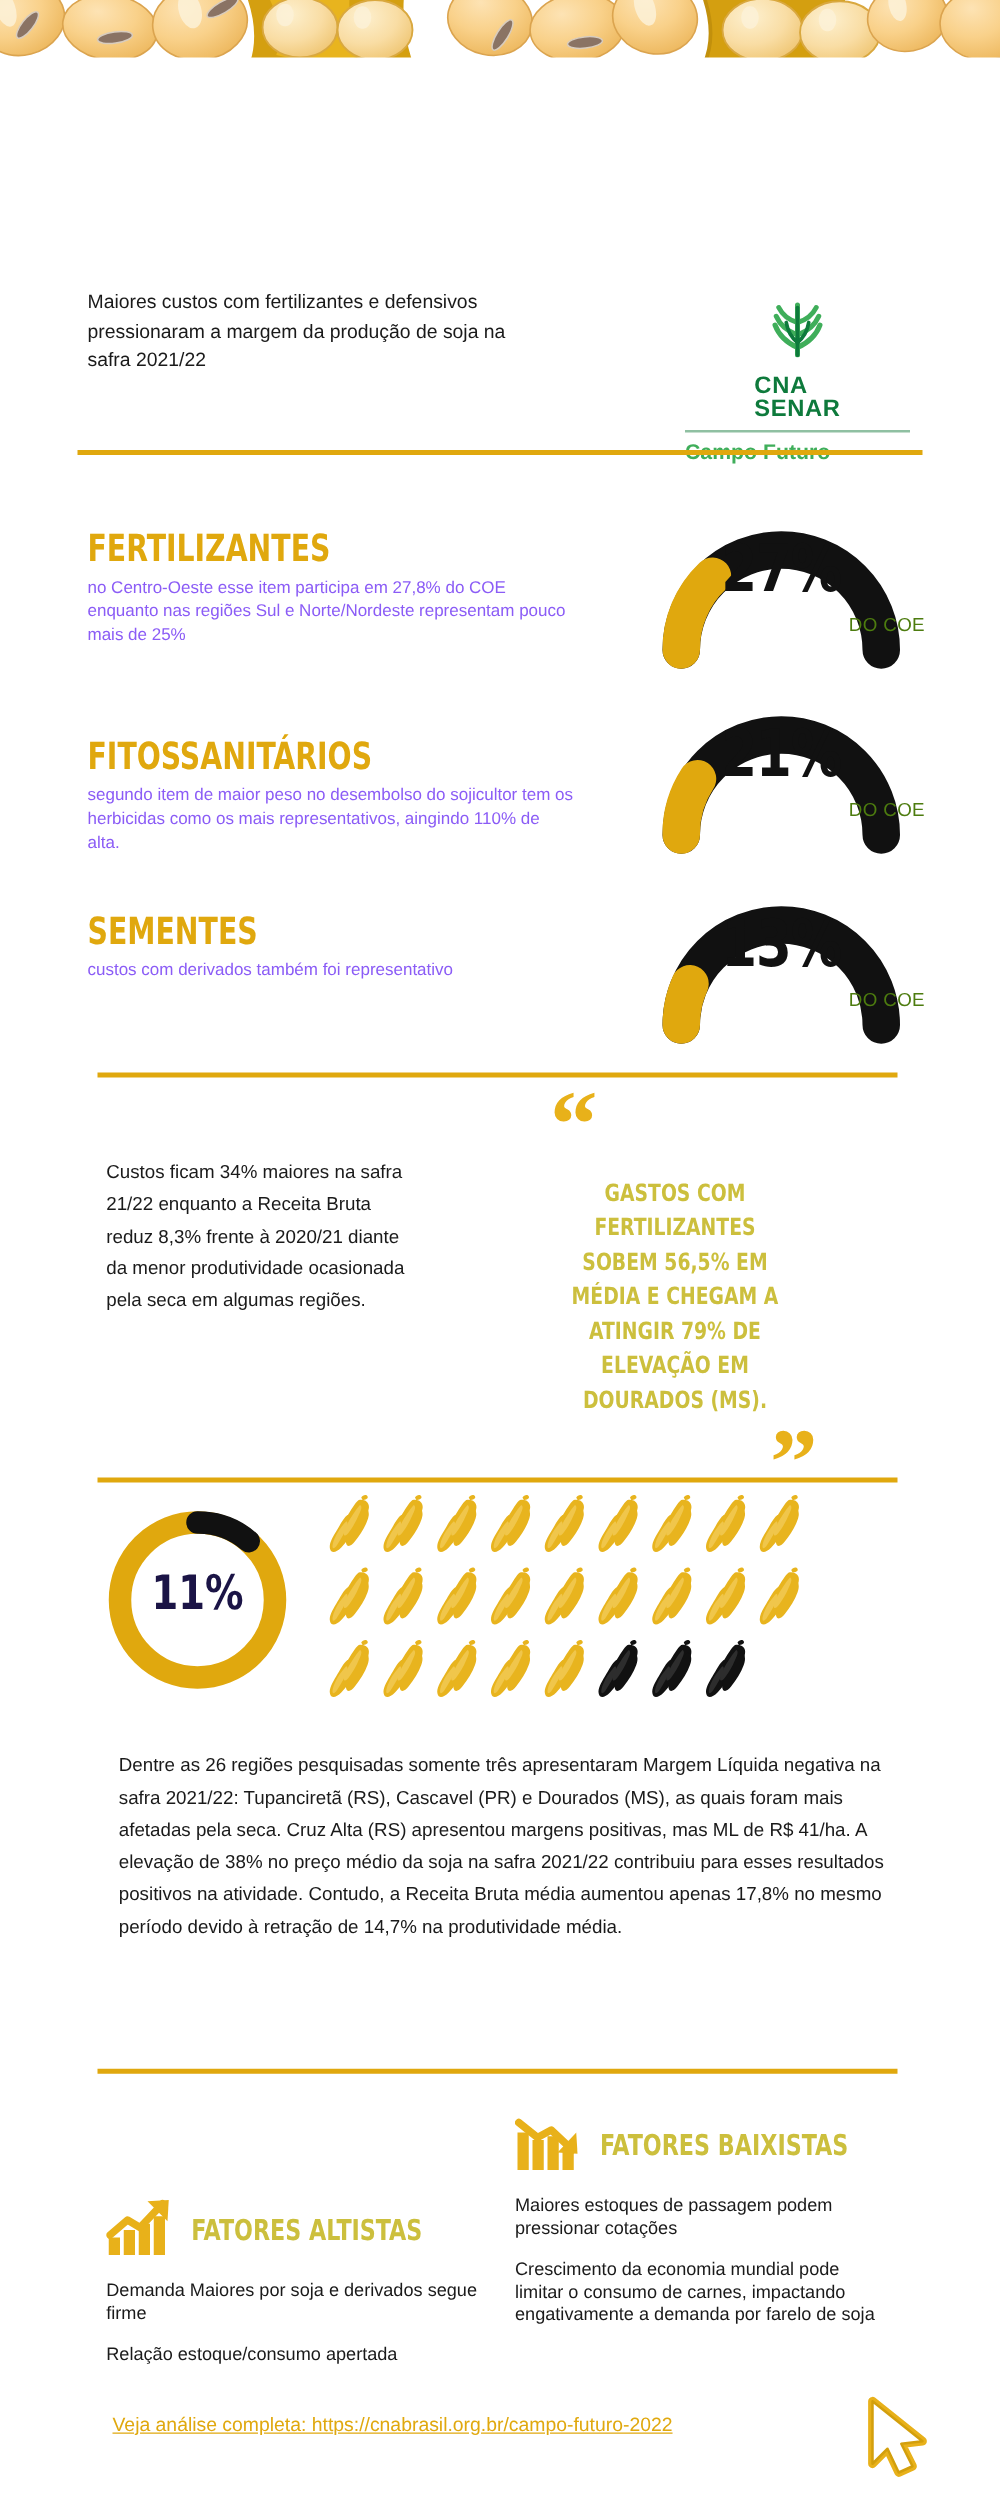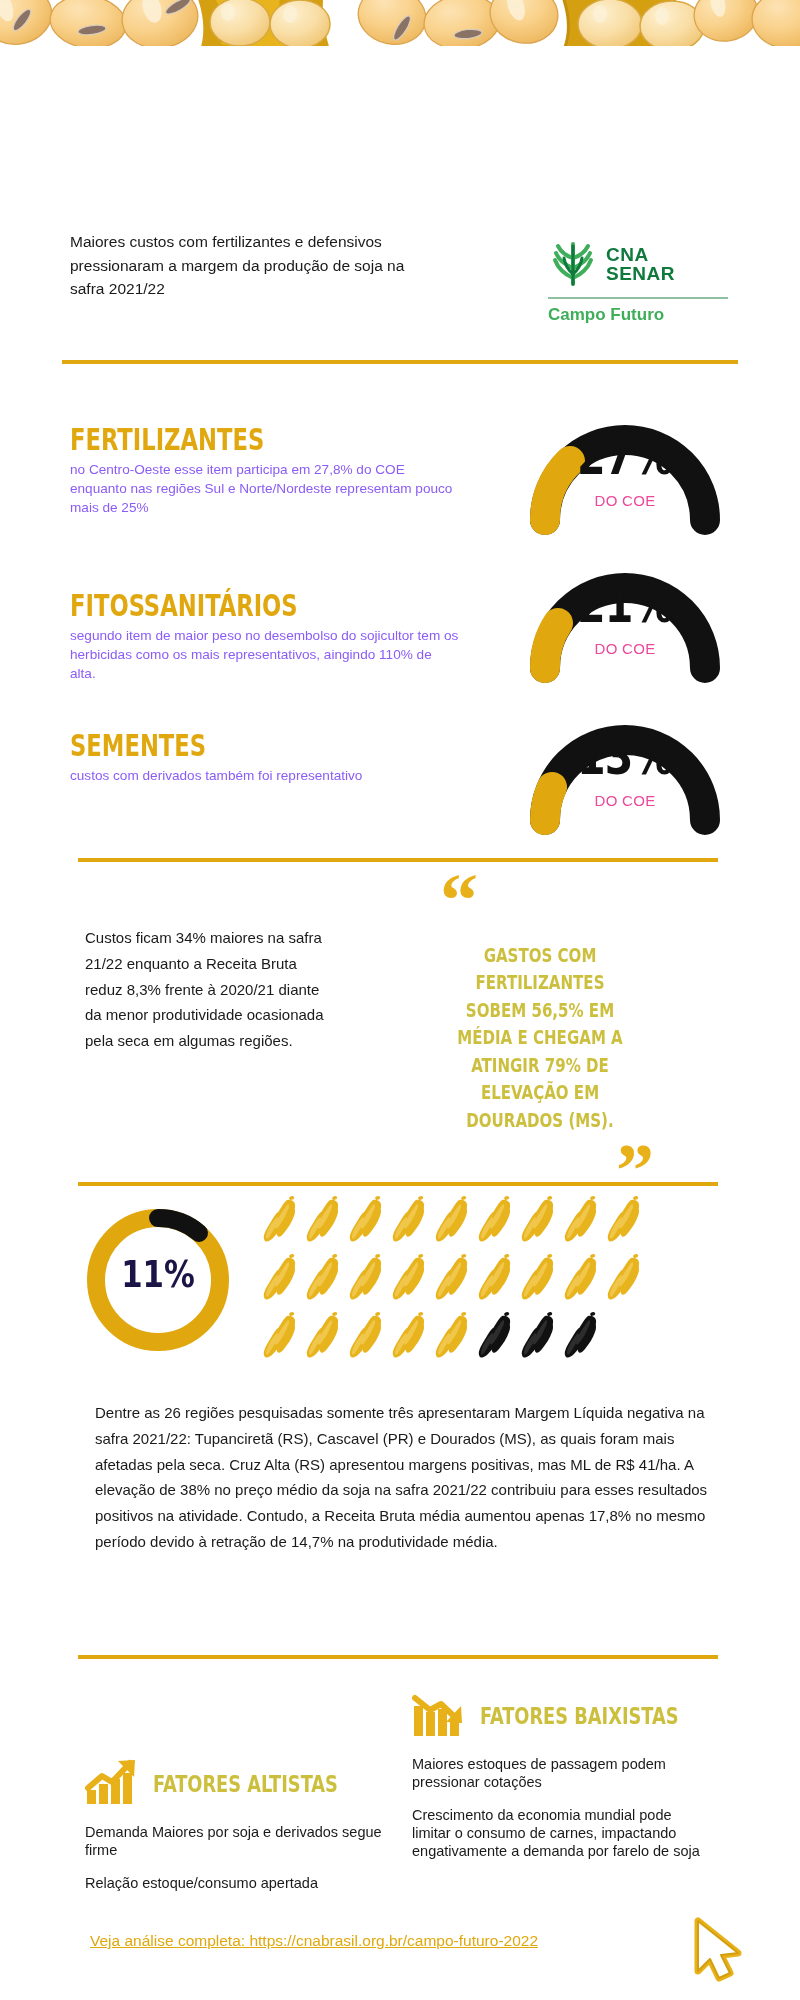--- a/index.html
+++ b/index.html
@@ -47,21 +47,21 @@
     padding-bottom: 4px;
   }
 
   .lede {
     position: absolute; left: 70px; top: 230px; width: 360px;
     font-size: 15.5px; line-height: 1.52; color: #1a1a1a;
   }
 
   
   .logo { position: absolute; left: 548px; top: 238px; width: 180px; }
-  .logo-row { display: flex; align-items: center; gap: 8px; }
+  .logo-row { display: flex; align-items: center; gap: 8px; flex-direction: column; }
   .logo-text {
     font-weight: bold; font-size: 19px; line-height: 1.0;
     color: #0e7a3c; letter-spacing: 0.5px;
   }
   .logo-rule { height: 2px; background: #8fc0a2; margin: 7px 0 6px 0; width: 100%; }
   .logo-sub { font-size: 17px; font-weight: bold; color: #3fae5a; }
 
   
   .rule {
     position: absolute; left: 62px; width: 676px; height: 4px;
@@ -85,21 +85,21 @@
   .gauge svg { position: absolute; left: 0; top: 0; }
   .gauge-val {
     position: absolute; left: 0; top: 26px; width: 230px;
     text-align: center;
     font-family: "Liberation Sans Narrow", "DejaVu Sans Condensed", "Liberation Sans", sans-serif;
     font-weight: bold; font-size: 52px; color: #111111;
     transform: scaleX(0.88); letter-spacing: -1px;
   }
   .gauge-lbl {
     position: absolute; left: 0; top: 92px; width: 230px;
-    text-align: center; font-size: 15px; color: #ec4899; letter-spacing: 0.3px;
+    text-align: right; font-size: 15px; color: #4d7c0f; letter-spacing: 0.3px;
   }
 
   
   .left-note {
     position: absolute; left: 85px; top: 925px; width: 250px;
     font-size: 15px; line-height: 1.72; color: #1a1a1a;
   }
   .quote-block { position: absolute; left: 430px; top: 878px; width: 220px; }
   .quote-mark {
     font-family: "Liberation Serif", serif;

